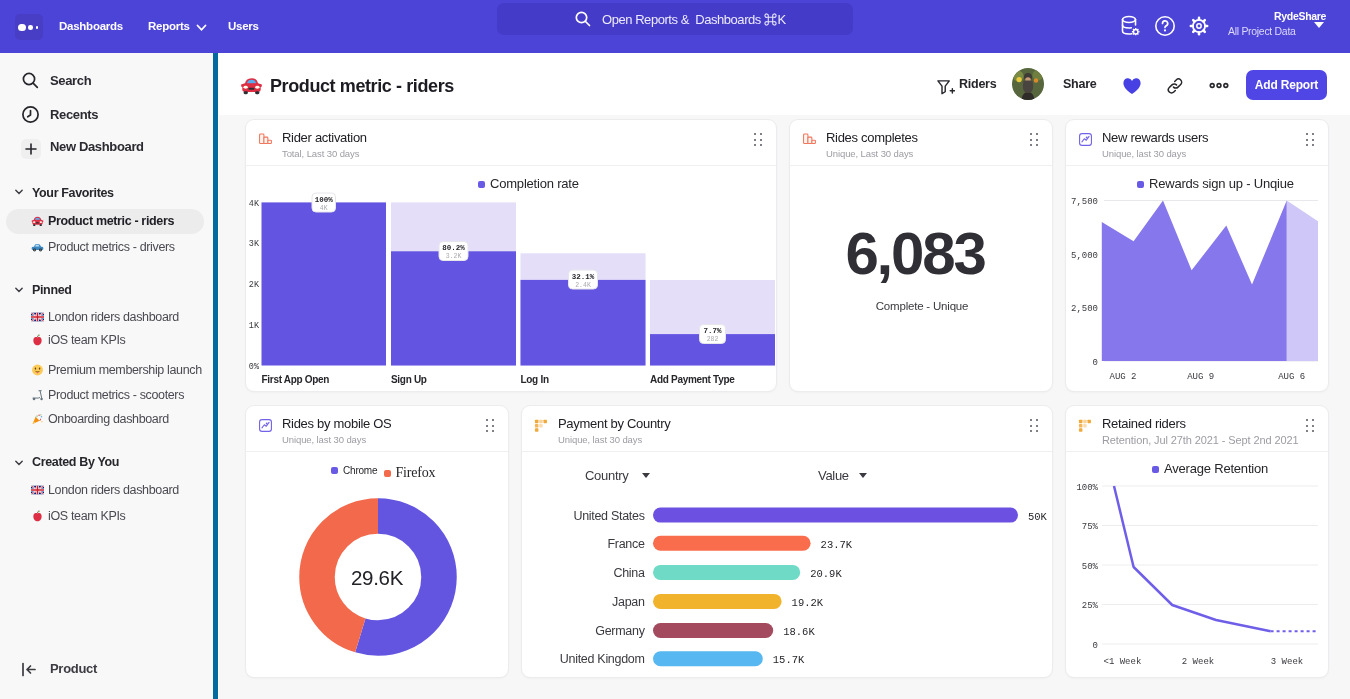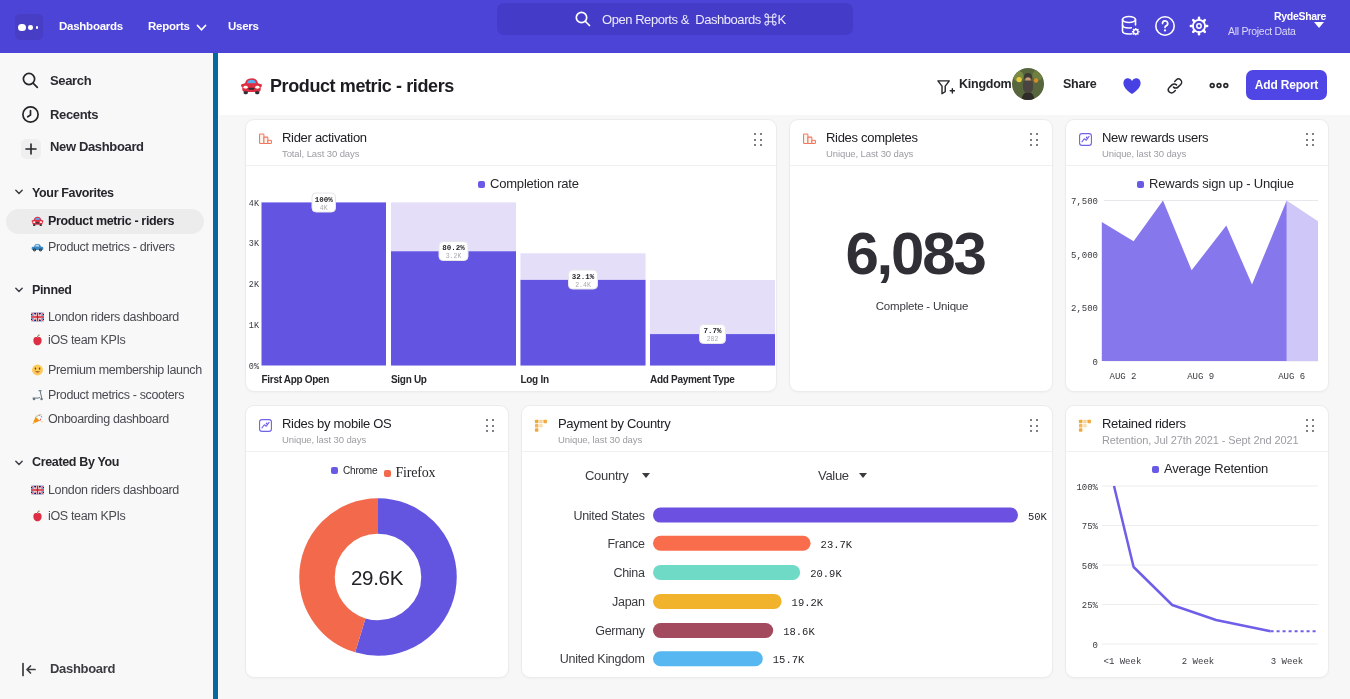--- a/index.html
+++ b/index.html
@@ -241,21 +241,21 @@
           <path d="M8 5.2 C4.2 3.2 1.8 5.8 1.8 9.6 C1.8 13.6 4.6 17 8 17 C11.4 17 14.2 13.6 14.2 9.6 C14.2 5.8 11.8 3.2 8 5.2Z" fill="#DD2E44"></path>
           <path d="M8 4.8 C8 2.8 9 1.8 10.6 1.4" stroke="#662113" stroke-width="1.1" fill="none"></path>
           <path d="M8.2 3.8 Q8.5 1.2 11.7 1 Q11.4 3.7 8.2 3.8Z" fill="#77B255"></path>
         </svg></span>iOS team KPIs</span>
 
   <div id="collapse">
       <svg class="abs" style="left:21px; top:1px;" width="16" height="15" viewBox="0 0 16 15">
         <path d="M2 1.5 V13.5" stroke="#3C3C42" stroke-width="1.7" stroke-linecap="round"></path>
         <path d="M14 7.5 H6 M9.5 4 L6 7.5 L9.5 11" stroke="#3C3C42" stroke-width="1.7" fill="none" stroke-linecap="round" stroke-linejoin="round"></path>
       </svg>
-      <span class="txt">Dashboard</span>
+      <span class="txt">Product</span>
     </div>
 </div>
 
 <div id="main">
   <div id="mainhead">
     <span id="title"><span class="em" id="em-car-title"><svg width="23" height="21" viewBox="0 0 20 18">
             <path d="M4.2 8 Q4.8 2.6 10 2.6 Q15.2 2.6 15.8 8 Z" fill="#DD2E44"></path>
             <path d="M6 7.4 Q6.4 4 10 4 Q13.6 4 14 7.4 Z" fill="#55ACEE"></path>
             <rect x="2" y="7" width="16" height="7.6" rx="2.4" fill="#DD2E44"></rect>
             <rect x="1" y="7.8" width="2" height="2.6" rx="1" fill="#DD2E44"></rect>
@@ -263,21 +263,21 @@
             <ellipse cx="4.9" cy="10.6" rx="1.9" ry="1.3" fill="#FFFdef"></ellipse>
             <ellipse cx="15.1" cy="10.6" rx="1.9" ry="1.3" fill="#FFFdef"></ellipse>
             <rect x="7.4" y="10.9" width="5.2" height="1.8" rx=".9" fill="#292F33"></rect>
             <rect x="3.1" y="14" width="3.8" height="2.6" rx="1.3" fill="#292F33"></rect>
             <rect x="13.1" y="14" width="3.8" height="2.6" rx="1.3" fill="#292F33"></rect>
           </svg></span>Product metric - riders</span>
     <svg class="abs" style="left:717px; top:26px;" width="19" height="17" viewBox="0 0 19 18">
         <path d="M1.5 2 H13.5 L9.2 7.5 V13.5 L5.8 15.5 V7.5 Z" stroke="#26262B" stroke-width="1.5" fill="none" stroke-linejoin="round"></path>
         <path d="M14.5 12.5 H19 M16.75 10.2 V14.8" stroke="#26262B" stroke-width="1.5" stroke-linecap="round"></path>
       </svg>
-    <span class="htxt" style="left:740px;">Kingdom</span>
+    <span class="htxt" style="left:740px;">Riders</span>
     <svg class="abs" style="left:793px; top:15px;" width="32" height="32" viewBox="0 0 36 36">
         <defs>
           <clipPath id="avc">
             <circle cx="18" cy="18" r="18"></circle>
           </clipPath>
         </defs>
         <g clip-path="url(#avc)">
           <rect width="36" height="36" fill="#57663D"></rect>
           <circle cx="7" cy="9" r="6" fill="#7A8B43"></circle>
           <circle cx="29" cy="8" r="6" fill="#6E7F3F"></circle>

